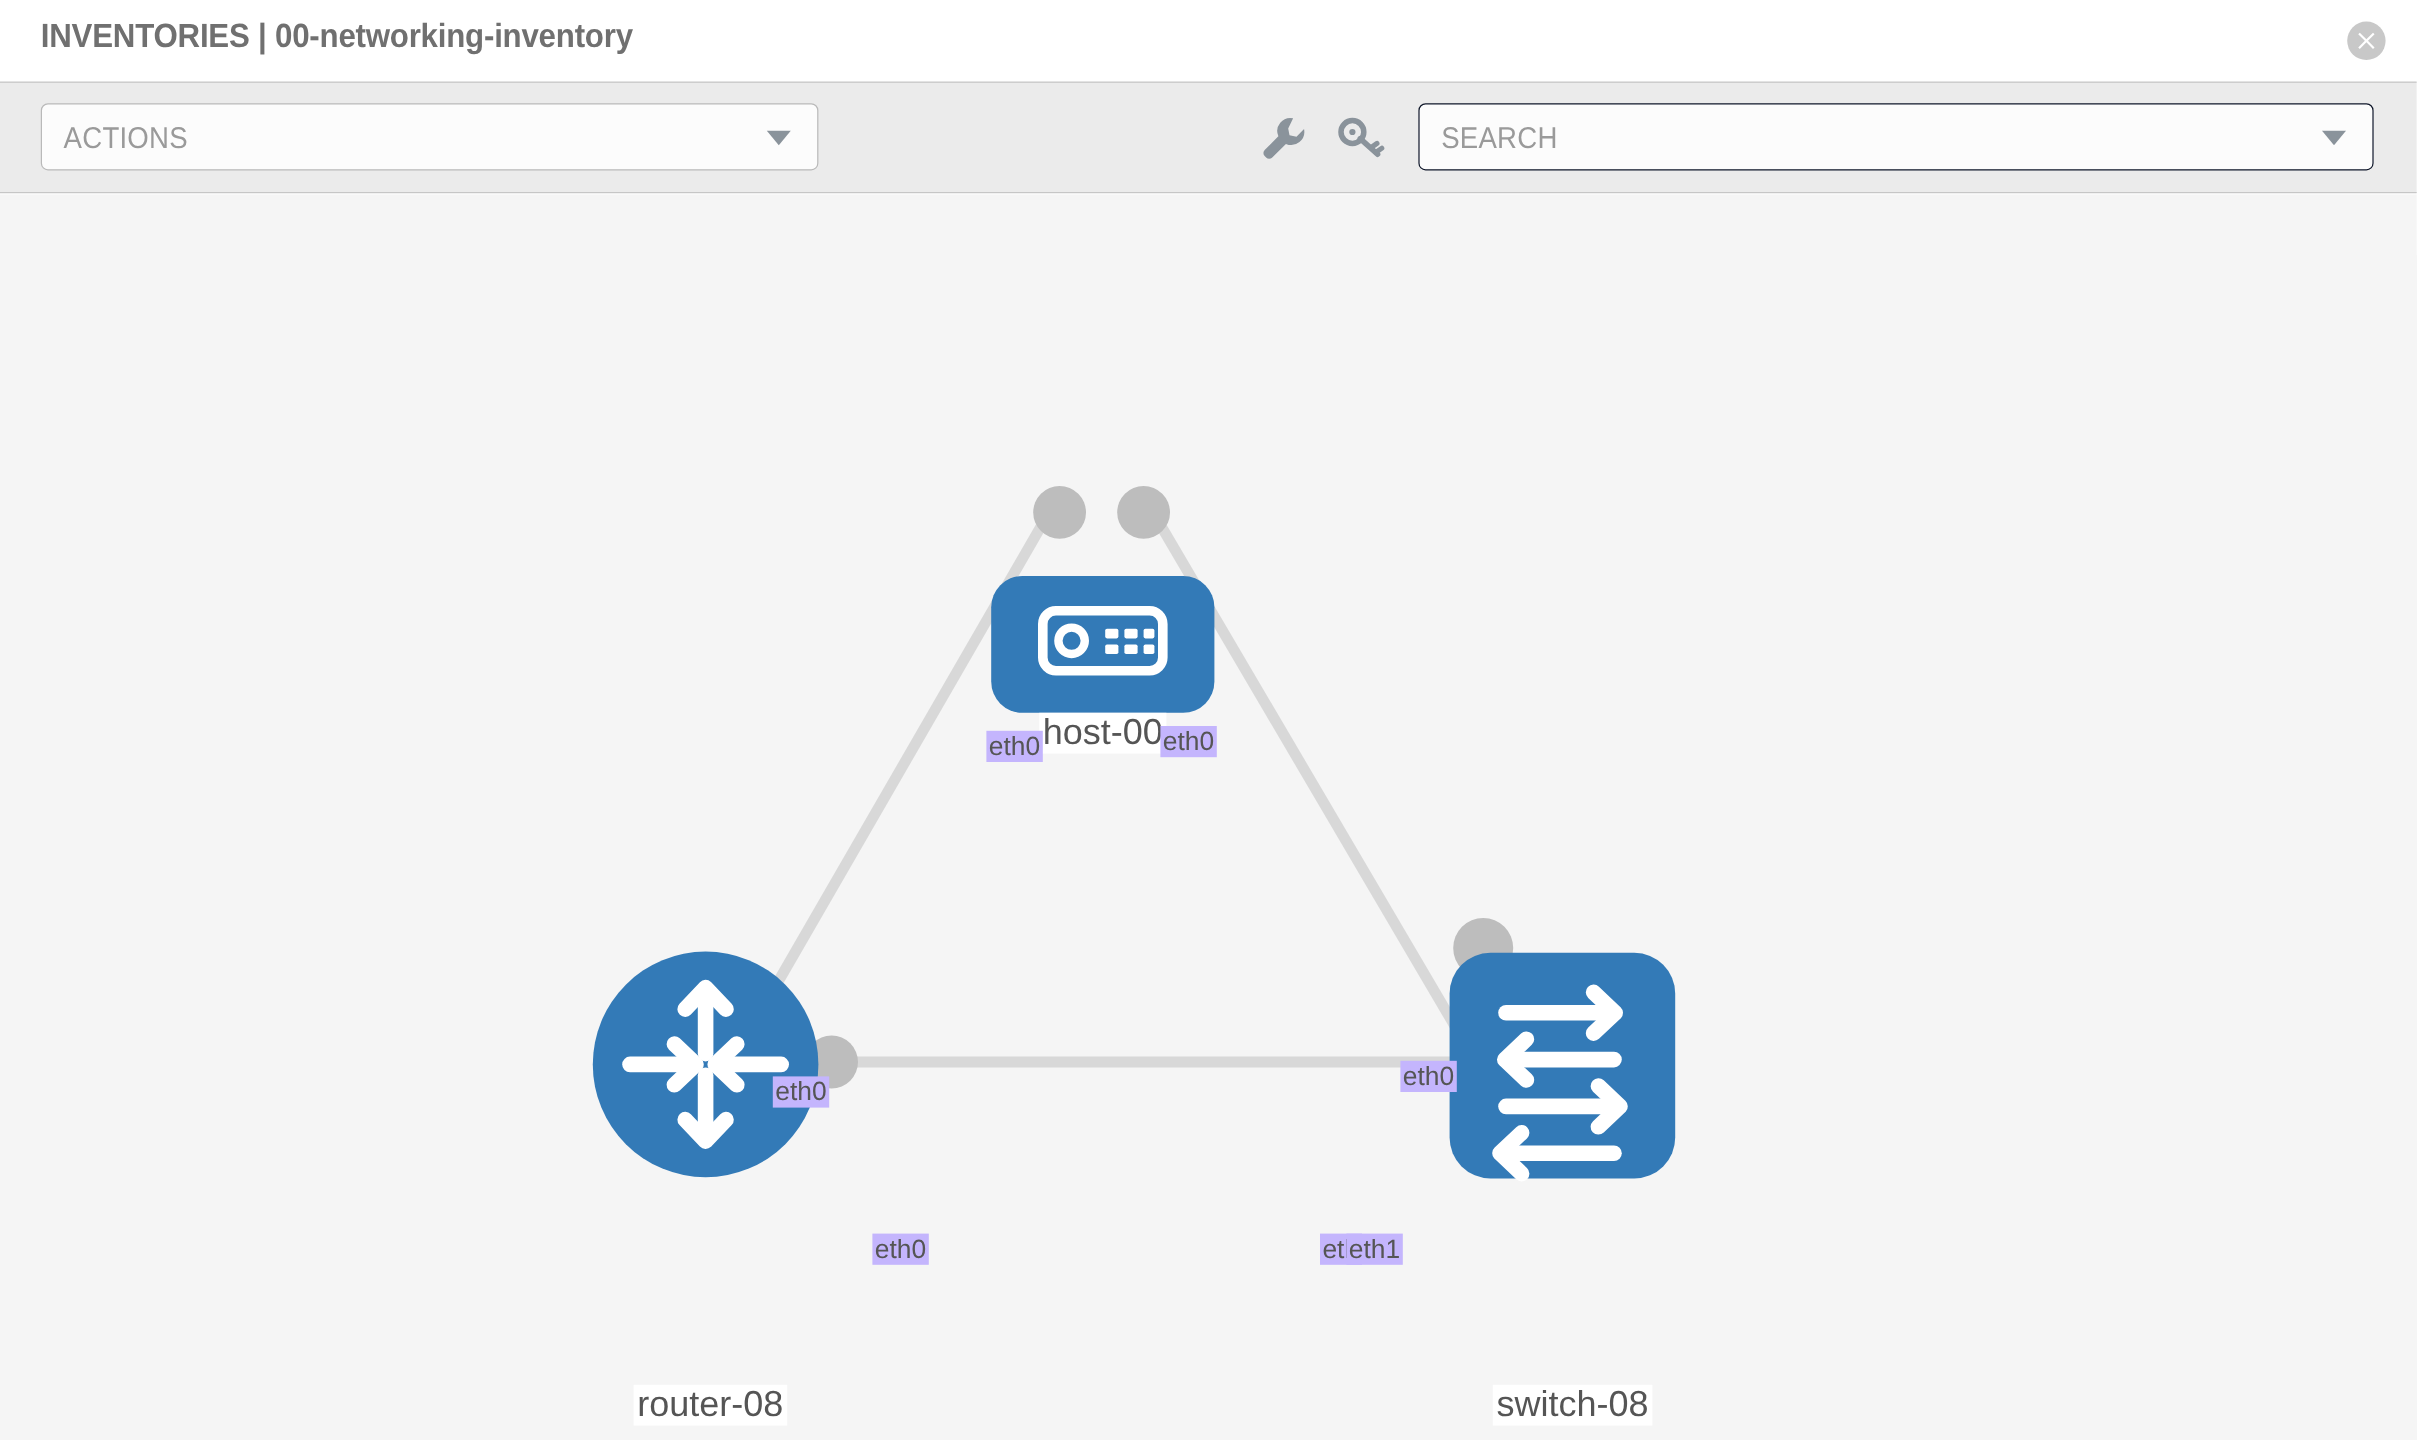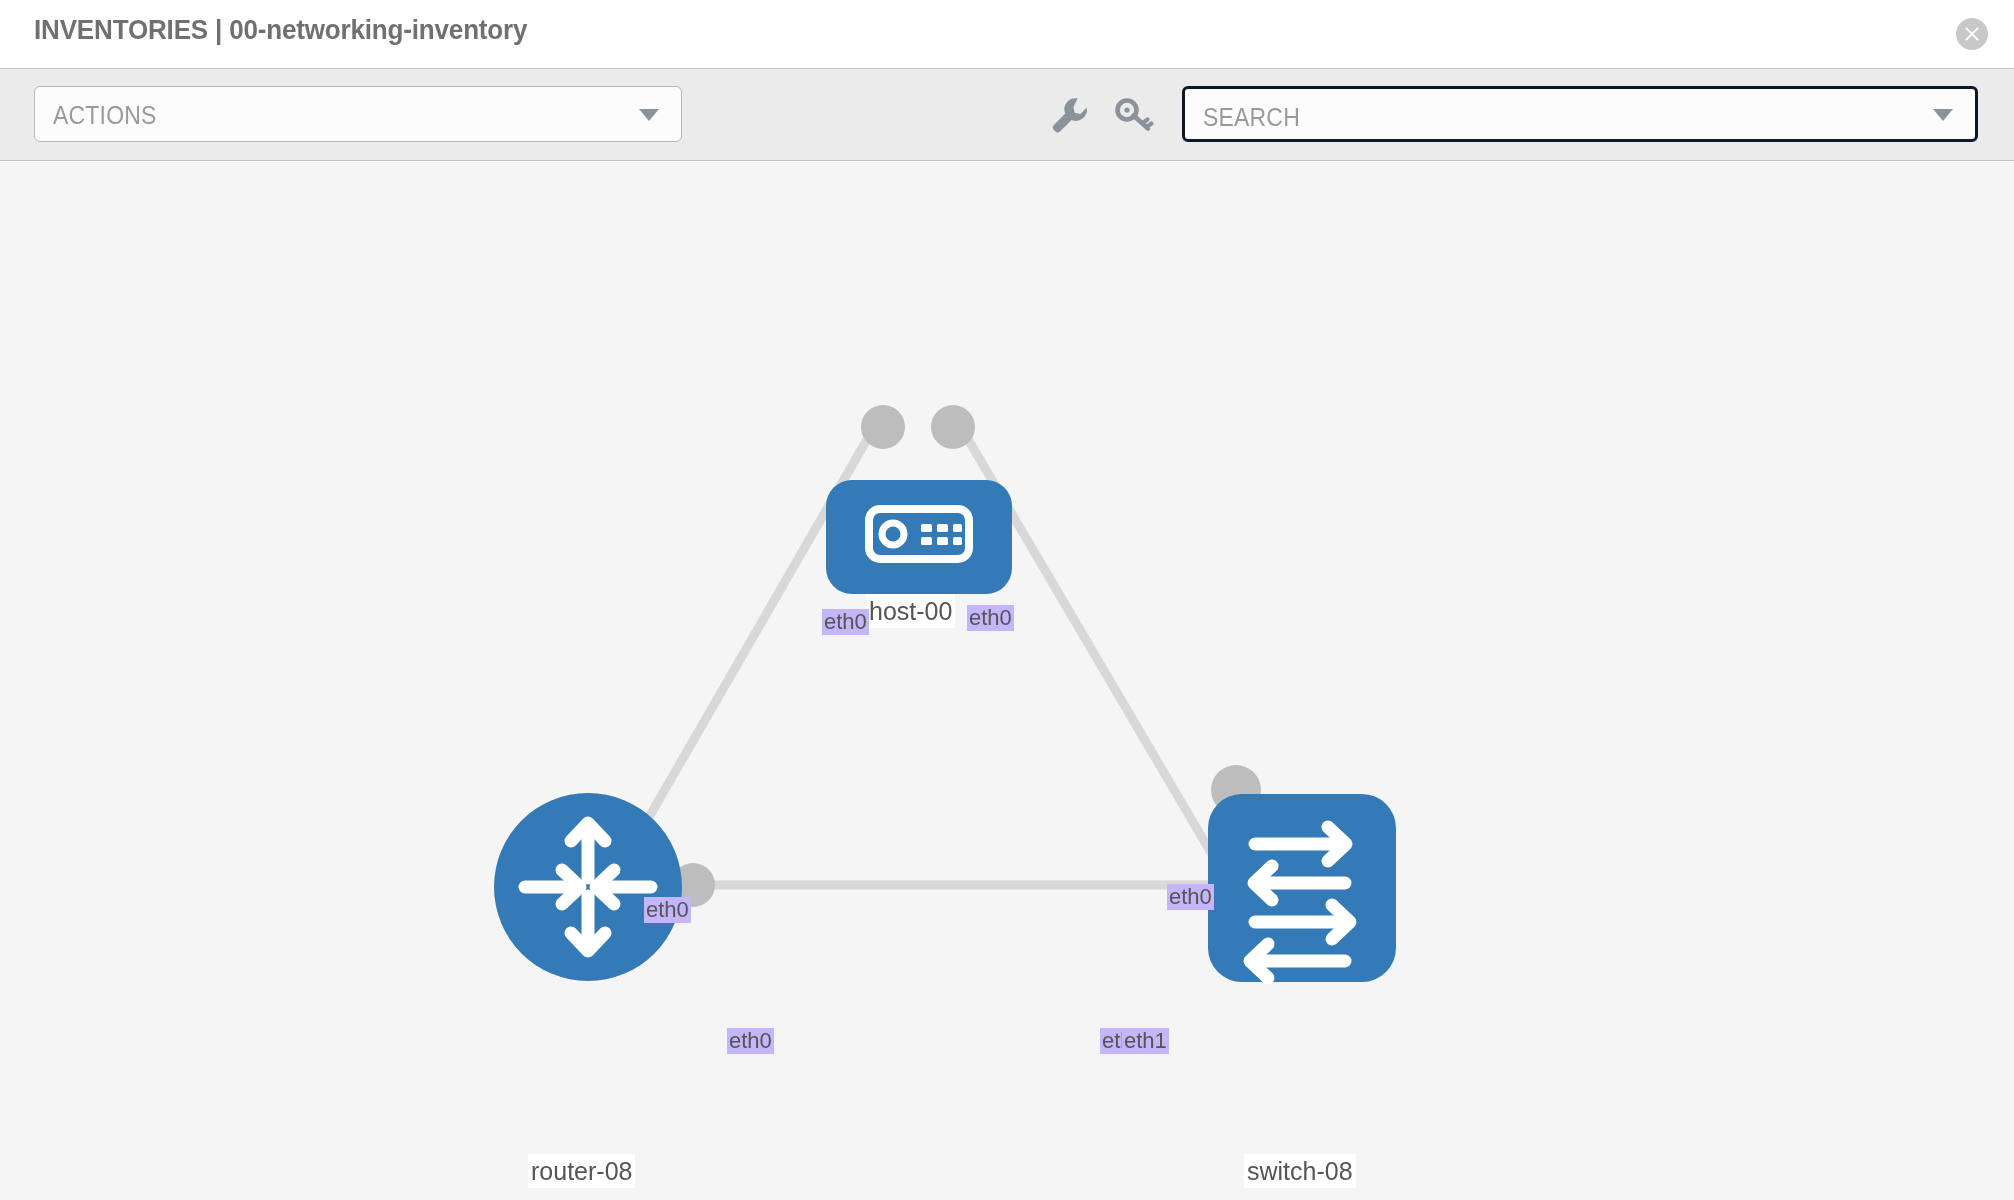--- a/index.html
+++ b/index.html
@@ -94,21 +94,21 @@
     cursor: pointer;
   }
   .tool-icon.wrench { left: 1044px; }
   .tool-icon.key    { left: 1112px; }
 
   .search-box {
     position: absolute;
     left: 1182px; top: 17px;
     width: 796px; height: 56px;
     background: #fcfcfc;
-    border: 3px solid #0f172a;
+    border: 1px solid #0f172a;
     border-radius: 6px;
     cursor: text;
   }
   .search-label {
     position: absolute;
     left: 18px; top: 14px;
     font-size: 25px;
     color: #9a9a9a;
     letter-spacing: 0.2px;
     transform: scaleX(0.92);
@@ -123,21 +123,21 @@
     background: #f5f5f5;
     overflow: hidden;
   }
   .canvas svg { position: absolute; left: 0; top: 0; }
 
   
   .node-label {
     position: absolute;
     background: #ffffff;
     color: #555555;
-    font-size: 25px;
+    font-size: 30px;
     line-height: 34px;
     padding: 0 3px;
     white-space: nowrap;
   }
   .iface-label {
     position: absolute;
     background: #c4b5fd;
     color: #555555;
     font-size: 22px;
     line-height: 26px;

